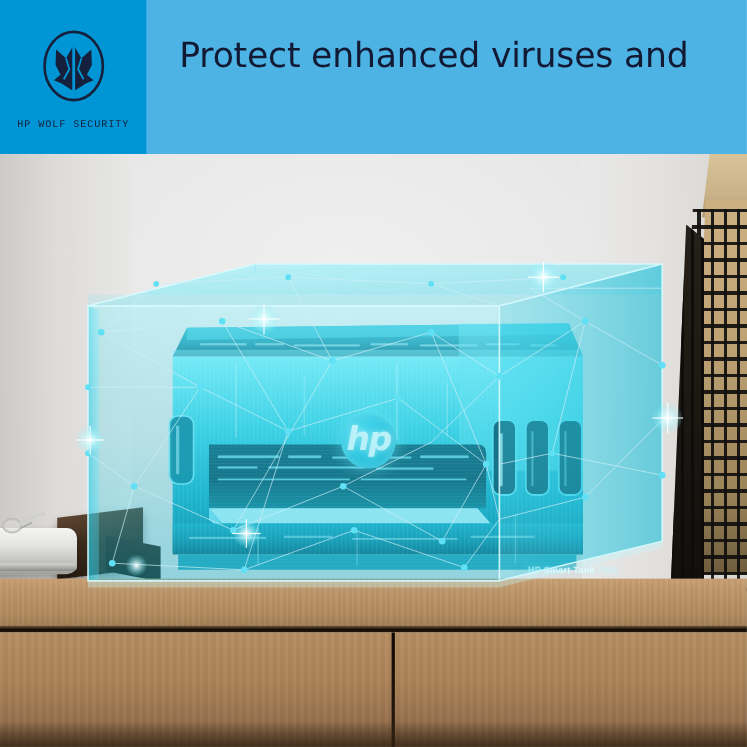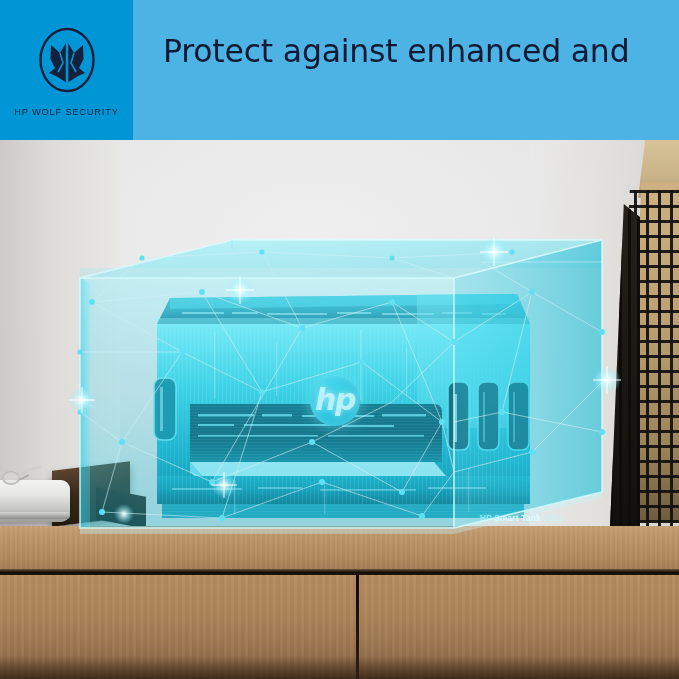--- a/index.html
+++ b/index.html
@@ -26,21 +26,21 @@
     padding-top: 26px;
   }
   #wolf-mark { width: 62px; height: 72px; display: block; }
   #logo-wordmark {
     margin-top: 9px;
     font-size: 9.2px;
     letter-spacing: 0.85px;
     color: #15213c;
     font-weight: 400;
     white-space: nowrap;
-    font-family: Liberation Sans, sans-serif;
+    font-family: Liberation Mono, monospace;
   }
   #banner-text {
     position: absolute; left: 163px; top: 31px; right: 14px;
     color: #121a33;
     font-size: 31.5px;
     line-height: 40px;
     font-weight: 400;
     letter-spacing: -0.2px;
     font-family: "DejaVu Sans", sans-serif;
   }
@@ -209,21 +209,21 @@
         <path d="M31 15 L38 27 L47 19 L47.5 33 L43 42 L49 47 L42 50 L31 57 L20 50 L13 47 L19 42 L14.5 33 L15 19 L24 27 Z" fill="#15213c"></path>
         <path d="M31 15 L31 57" stroke="#0096d6" stroke-width="2.6" fill="none"></path>
         <path d="M24 27 L27 37 L22 46" stroke="#0096d6" stroke-width="1.6" fill="none"></path>
         <path d="M38 27 L35 37 L40 46" stroke="#0096d6" stroke-width="1.6" fill="none"></path>
         <path d="M26 34 L31 31 L36 34 L36 44 L31 48 L26 44 Z" fill="#0096d6" opacity=".0"></path>
       </svg>
       <div id="logo-wordmark">HP WOLF SECURITY</div>
     </div>
 
     <div id="banner-text">
-      <span class="ln">Protect against enhanced and</span>
+      <span class="ln">Protect enhanced viruses and</span>
     </div>
   </div>
 
   <div id="scene">
 
     <div id="wall"></div>
     <div id="wall-left-shade"></div>
     <div id="wall-right-shade"></div>
 
     <div id="dark-block"></div>

